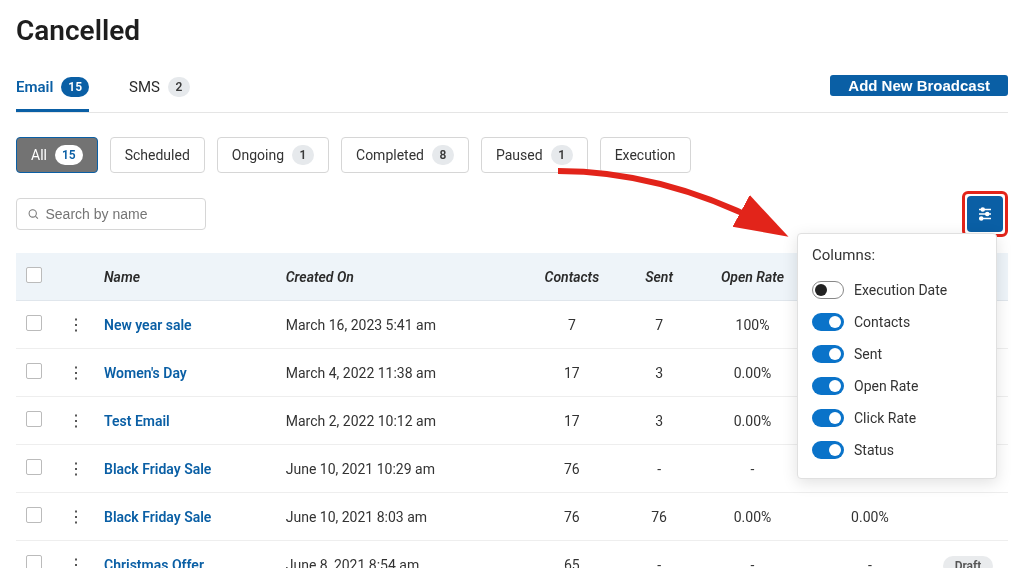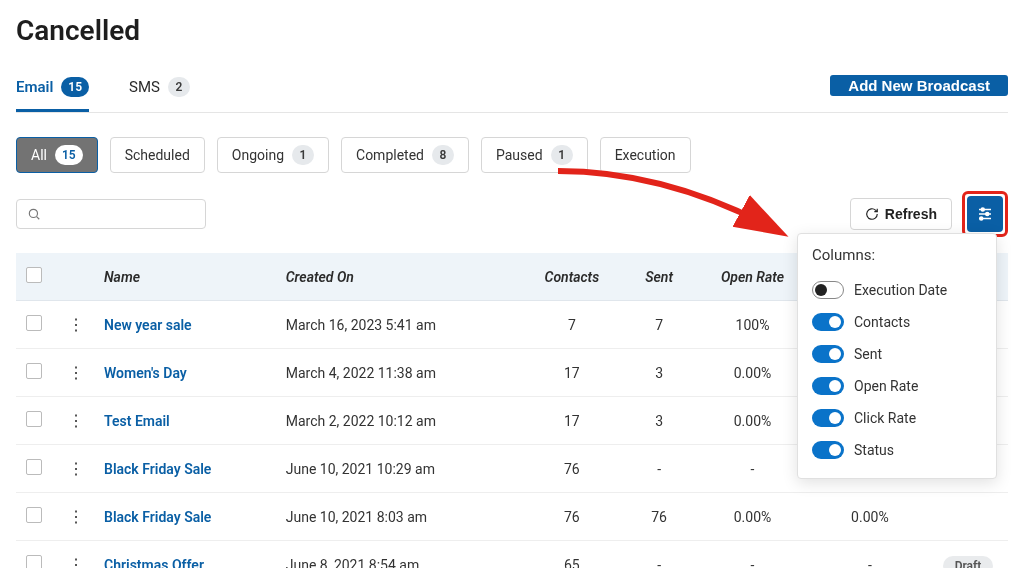--- a/index.html
+++ b/index.html
@@ -98,39 +98,33 @@
     <span>Execution</span>
   </div>
 </div>
 
 <div class="toolbar-row">
   <div class="search-wrap">
     <svg width="14" height="14" viewBox="0 0 24 24" fill="none" stroke="#777" stroke-width="2">
         <circle cx="11" cy="11" r="7"></circle>
         <line x1="21" y1="21" x2="16.5" y2="16.5"></line>
       </svg>
+    <input placeholder="Search by name" style="">
   </div>
   <div class="right-tools">
 
     <svg class="arrow" width="260" height="100" viewBox="0 0 260 100">
       <defs>
           <marker id="ah" markerWidth="10" markerHeight="10" refX="7" refY="3" orient="auto">
             <path d="M0,0 L0,6 L9,3 z" fill="#e2241a"></path>
           </marker>
         </defs>
       <path d="M 10 10 Q 120 10 230 70" stroke="#e2241a" stroke-width="6" fill="none" marker-end="url(#ah)"></path>
     </svg>
 
-    <button class="refresh-btn">
-      <svg width="14" height="14" viewBox="0 0 24 24" fill="none" stroke="#222" stroke-width="2">
-          <path d="M21 12a9 9 0 1 1-3-6.7L21 8"></path>
-          <path d="M21 3v5h-5"></path>
-        </svg>
-      <span>Refresh</span>
-    </button>
     <span class="settings-highlight">
       <button class="settings-btn">
         <svg width="18" height="18" viewBox="0 0 24 24" fill="none" stroke="#fff" stroke-width="2">
             <line x1="4" y1="6" x2="20" y2="6"></line>
             <line x1="4" y1="12" x2="20" y2="12"></line>
             <line x1="4" y1="18" x2="20" y2="18"></line>
             <circle cx="9" cy="6" r="2" fill="#fff"></circle>
             <circle cx="15" cy="12" r="2" fill="#fff"></circle>
             <circle cx="7" cy="18" r="2" fill="#fff"></circle>
           </svg>

